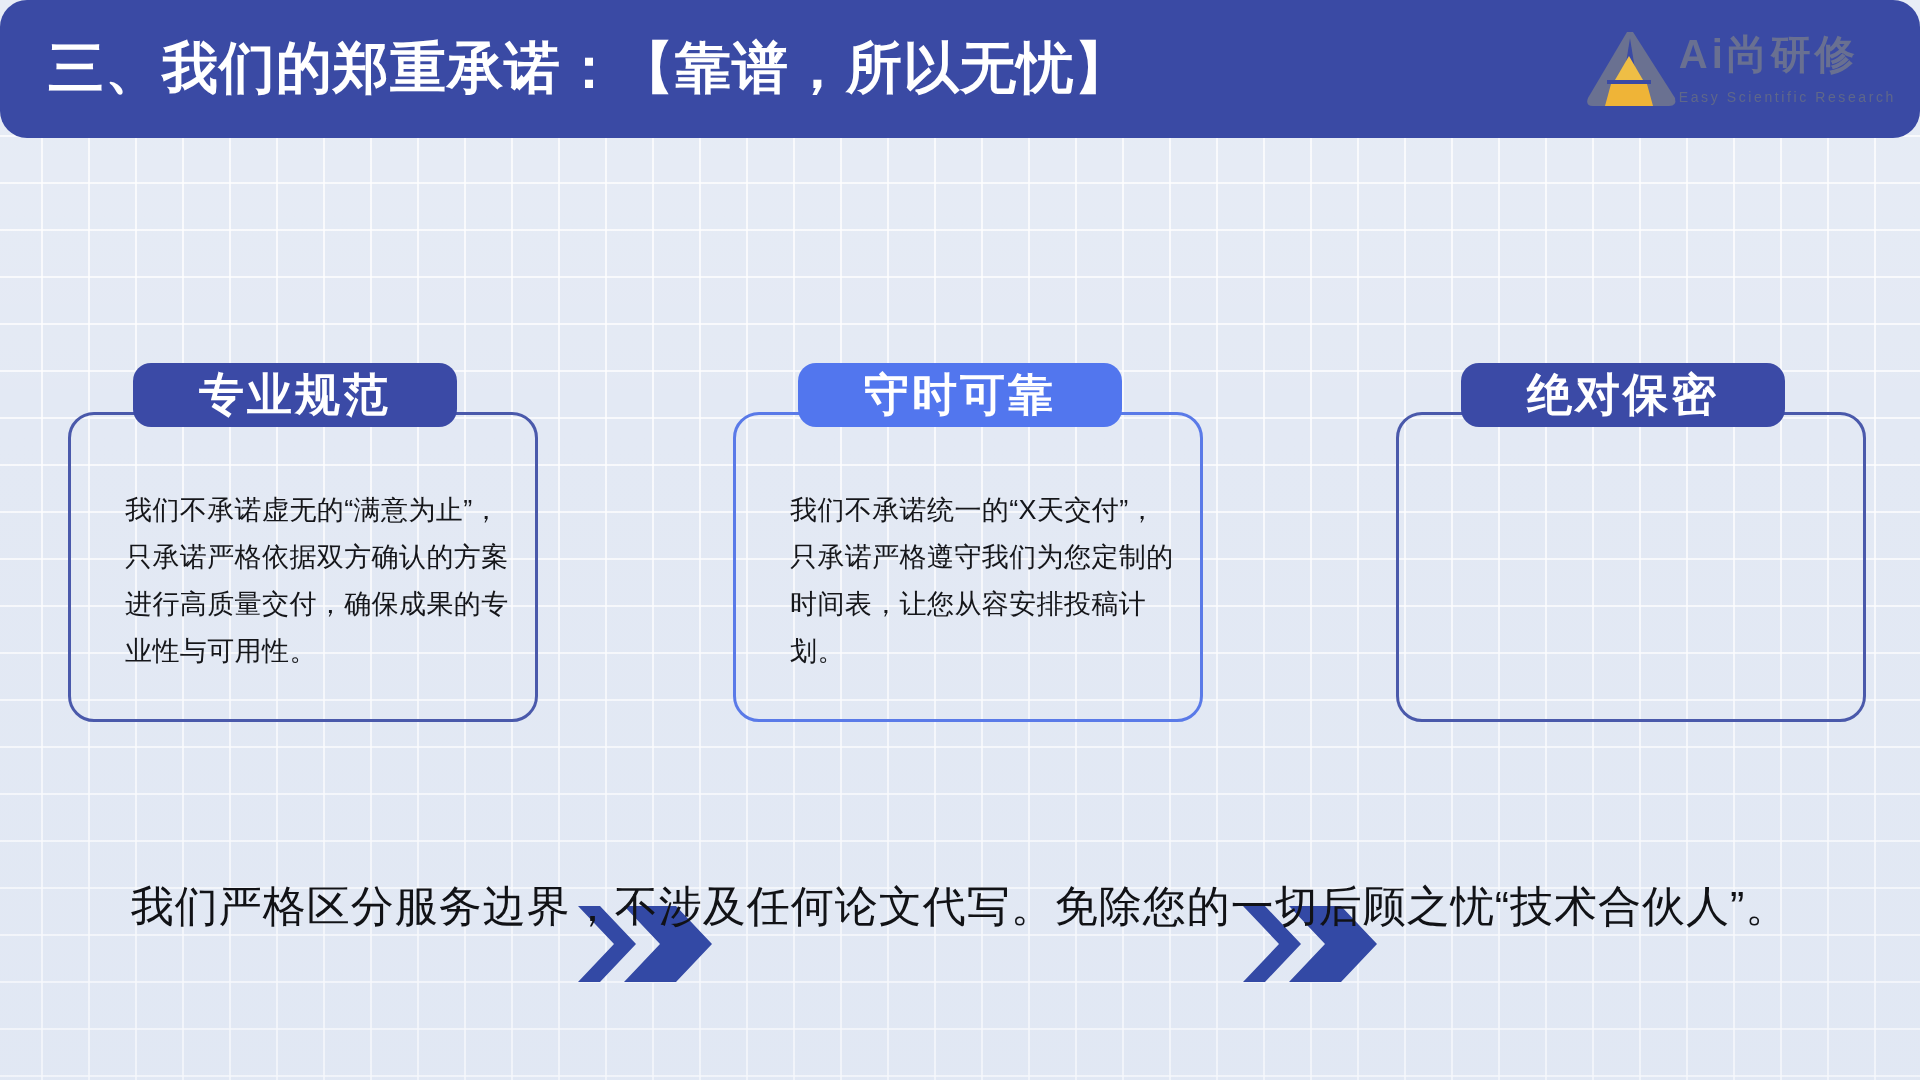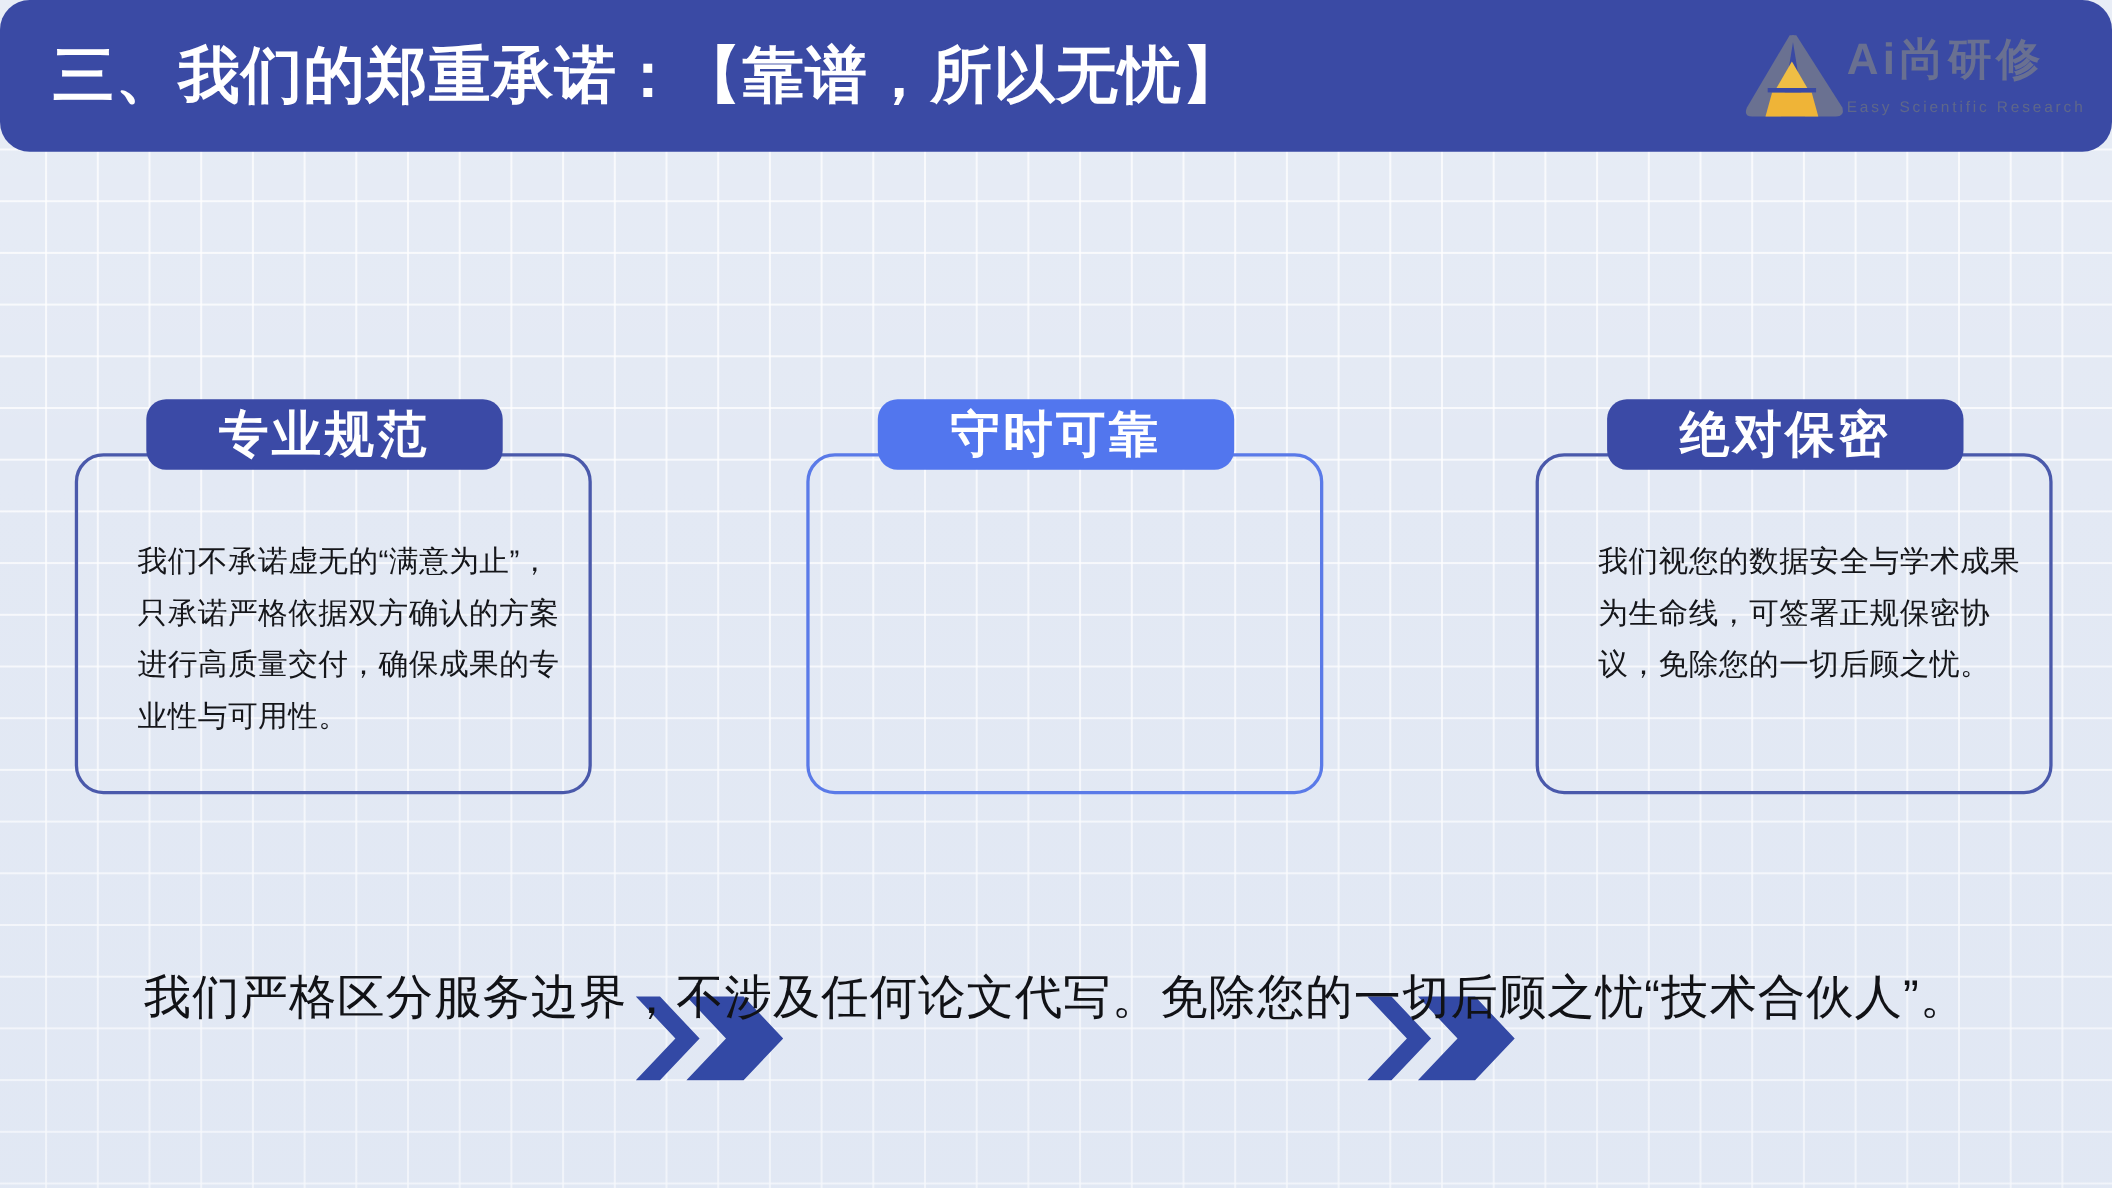--- a/index.html
+++ b/index.html
@@ -200,31 +200,31 @@
 
     <div class="arrow" style="left:578px;">
       <svg width="140" height="88" viewBox="0 0 140 88" xmlns="http://www.w3.org/2000/svg">
         <polygon points="0,6 22,6 58,44 22,82 0,82 36,44" fill="#3349a5"></polygon>
         <polygon points="46,6 98,6 134,44 98,82 46,82 82,44" fill="#3349a5"></polygon>
       </svg>
     </div>
 
     <div class="card accent-light" style="left:733px;padding-left:20px;">
       <div class="card-header accent-light">守时可靠</div>
+      <div class="card-body">我们不承诺统一的“X天交付”，只承诺严格遵守我们为您定制的时间表，让您从容安排投稿计划。</div>
     </div>
 
     <div class="arrow" style="left:1243px;">
       <svg width="140" height="88" viewBox="0 0 140 88" xmlns="http://www.w3.org/2000/svg">
         <polygon points="0,6 22,6 58,44 22,82 0,82 36,44" fill="#3349a5"></polygon>
         <polygon points="46,6 98,6 134,44 98,82 46,82 82,44" fill="#3349a5"></polygon>
       </svg>
     </div>
 
     <div class="card" style="left:1396px;">
       <div class="card-header">绝对保密</div>
-      <div class="card-body">我们视您的数据安全与学术成果为生命线，可签署正规保密协议，免除您的一切后顾之忧。</div>
     </div>
 
   </div>
 
   <div id="footer-note">我们严格区分服务边界，不涉及任何论文代写。免除您的一切后顾之忧“技术合伙人”。</div>
 
 </div>
 
 </body></html>

